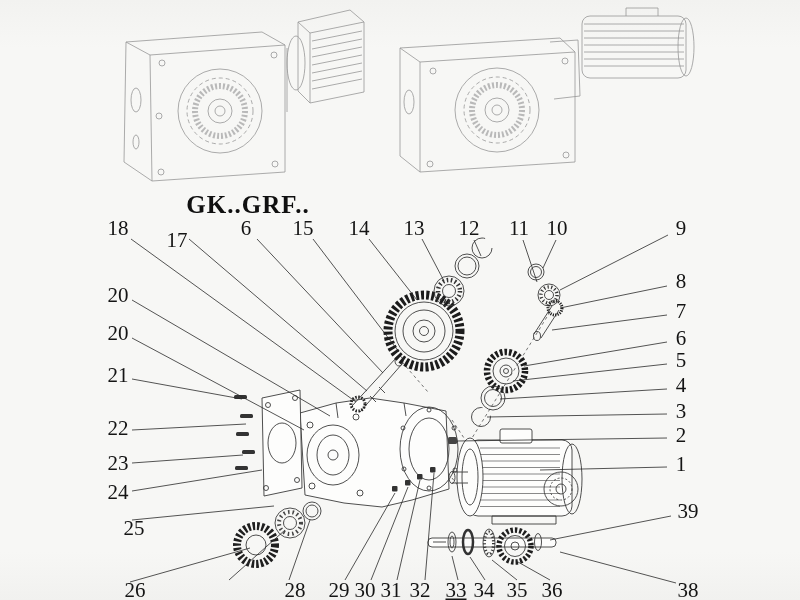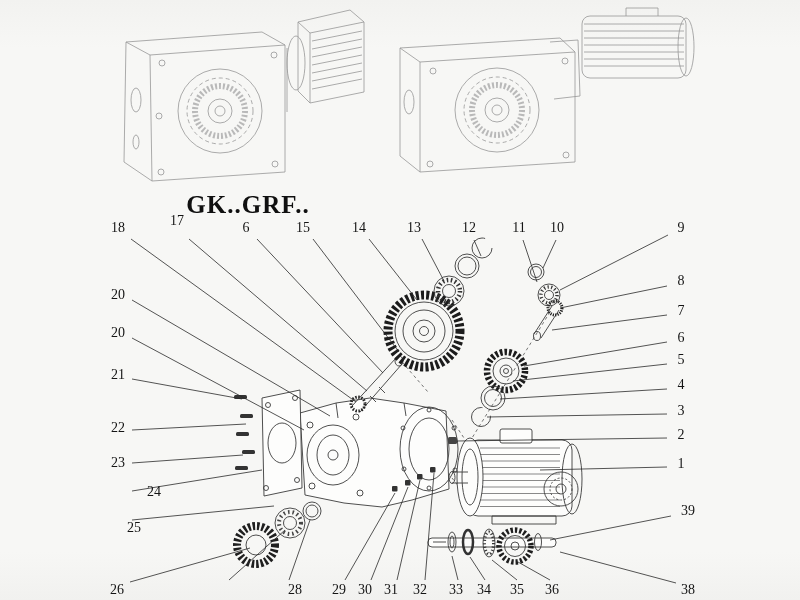--- a/index.html
+++ b/index.html
@@ -1,21 +1,21 @@
 <!DOCTYPE html>
 <html><head>
 <meta charset="utf-8">
 <style>
   *{margin:0;padding:0;box-sizing:border-box}
   html,body{width:800px;height:600px}
   body{background:#f5f5f3;font-family:"Liberation Serif","DejaVu Serif",serif;overflow:hidden}
   .stage{position:relative;width:800px;height:600px;background:linear-gradient(180deg,#f2f2f0 0%,#f7f7f5 8%,#f7f7f5 92%,#f1f1ef 100%)}
   svg.layer{position:absolute;left:0;top:0;width:800px;height:600px}
   .title{position:absolute;transform:translateX(-50%);font-weight:bold;font-size:25px;letter-spacing:1px;color:#101010;white-space:nowrap}
-  .callout{position:absolute;transform:translate(-50%,-50%);font-size:14px;color:#141414;line-height:1;white-space:nowrap}
+  .callout{position:absolute;transform:translate(-50%,-50%);font-size:21px;color:#141414;line-height:1;white-space:nowrap}
 </style>
 </head>
 <body>
 
 <div class="stage">
 
   <svg class="layer" viewBox="0 0 800 600">
 
     <g stroke="#979797" fill="none" stroke-width="0.8">
       <path d="M150,55 L285,45 L285,172 L152,181 Z"></path>
@@ -233,21 +233,21 @@
       <line x1="458" y1="580" x2="452" y2="556" stroke="#2a2a2a" stroke-width="0.8"></line>
       <line x1="485" y1="580" x2="470" y2="557" stroke="#2a2a2a" stroke-width="0.8"></line>
       <line x1="517" y1="580" x2="492" y2="560" stroke="#2a2a2a" stroke-width="0.8"></line>
       <line x1="550" y1="580" x2="518" y2="562" stroke="#2a2a2a" stroke-width="0.8"></line>
     </svg>
 
   <div class="title" style="left:248px;top:191px">GK..GRF..</div>
 
   <div id="callouts">
       <div class="callout" style="left: 118px; top: 228px;">18</div>
-      <div class="callout" style="left: 177px; top: 221px;">17</div>
+      <div class="callout" style="left: 177px; top: 240px;">17</div>
       <div class="callout" style="left: 246px; top: 228px;">6</div>
       <div class="callout" style="left: 303px; top: 228px;">15</div>
       <div class="callout" style="left: 359px; top: 228px;">14</div>
       <div class="callout" style="left: 414px; top: 228px;">13</div>
       <div class="callout" style="left: 469px; top: 228px;">12</div>
       <div class="callout" style="left: 519px; top: 228px;">11</div>
       <div class="callout" style="left: 557px; top: 228px;">10</div>
       <div class="callout" style="left: 681px; top: 228px;">9</div>
       <div class="callout" style="left: 681px; top: 281px;">8</div>
       <div class="callout" style="left: 681px; top: 311px;">7</div>
@@ -257,28 +257,28 @@
       <div class="callout" style="left: 681px; top: 411px;">3</div>
       <div class="callout" style="left: 681px; top: 435px;">2</div>
       <div class="callout" style="left: 681px; top: 464px;">1</div>
       <div class="callout" style="left: 688px; top: 511px;">39</div>
       <div class="callout" style="left: 688px; top: 590px;">38</div>
       <div class="callout" style="left: 118px; top: 295px;">20</div>
       <div class="callout" style="left: 118px; top: 333px;">20</div>
       <div class="callout" style="left: 118px; top: 375px;">21</div>
       <div class="callout" style="left: 118px; top: 428px;">22</div>
       <div class="callout" style="left: 118px; top: 463px;">23</div>
-      <div class="callout" style="left: 118px; top: 492px; margin-left: 36px;">24</div>
+      <div class="callout" style="left: 118px; top: 492px;">24</div>
       <div class="callout" style="left: 118px; top: 528px; margin-left: 16px;">25</div>
-      <div class="callout" style="left: 117px; top: 590px;">26</div>
+      <div class="callout" style="left: 135px; top: 590px;">26</div>
       <div class="callout" style="left: 222px; top: 590px; margin-top: 35px;">27</div>
       <div class="callout" style="left: 283px; top: 590px; margin-left: 12px;">28</div>
       <div class="callout" style="left: 339px; top: 590px;">29</div>
       <div class="callout" style="left: 365px; top: 590px;">30</div>
       <div class="callout" style="left: 391px; top: 590px;">31</div>
       <div class="callout" style="left: 420px; top: 590px;">32</div>
-      <div class="callout" style="left: 456px; top: 590px;">33</div>
+      <div class="callout" style="left: 456px; top: 590px; text-decoration: underline;">33</div>
       <div class="callout" style="left: 484px; top: 590px;">34</div>
       <div class="callout" style="left: 517px; top: 590px;">35</div>
       <div class="callout" style="left: 552px; top: 590px;">36</div>
     </div>
 
 </div>
 
 </body></html>

